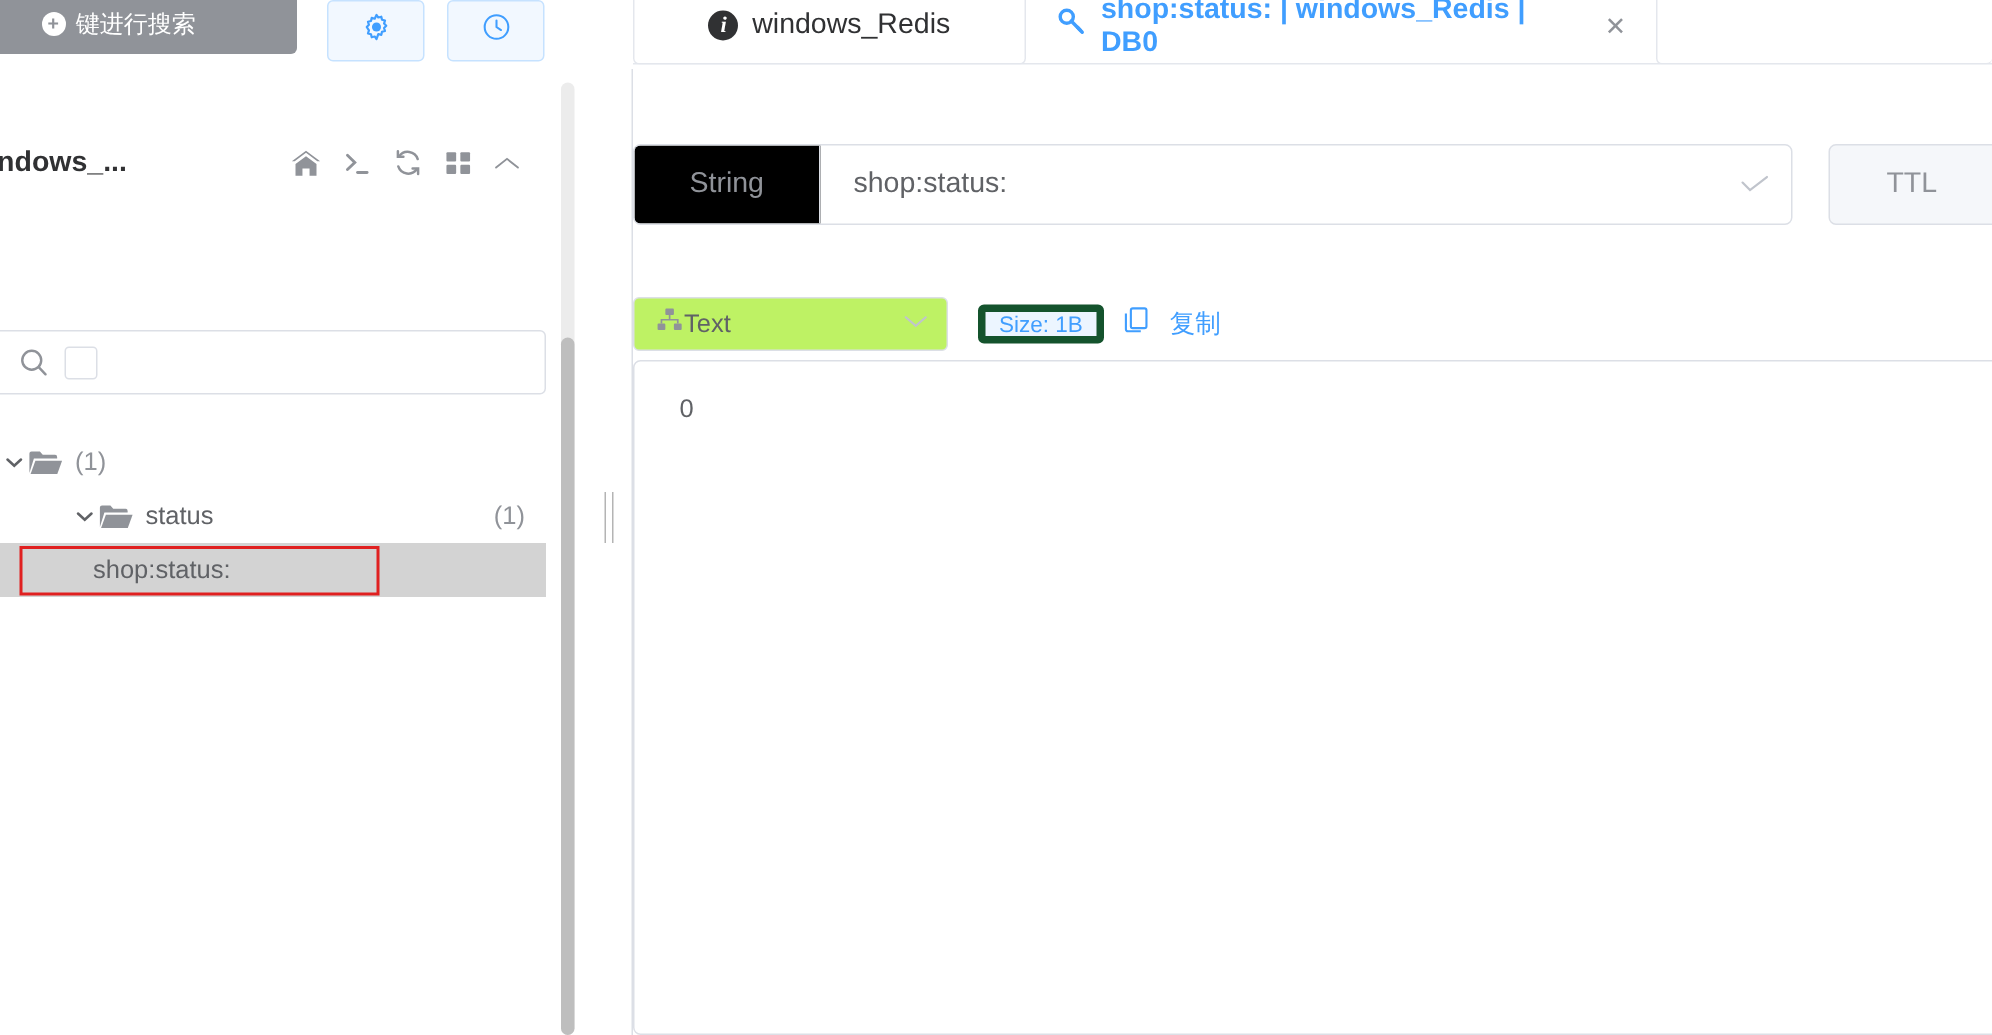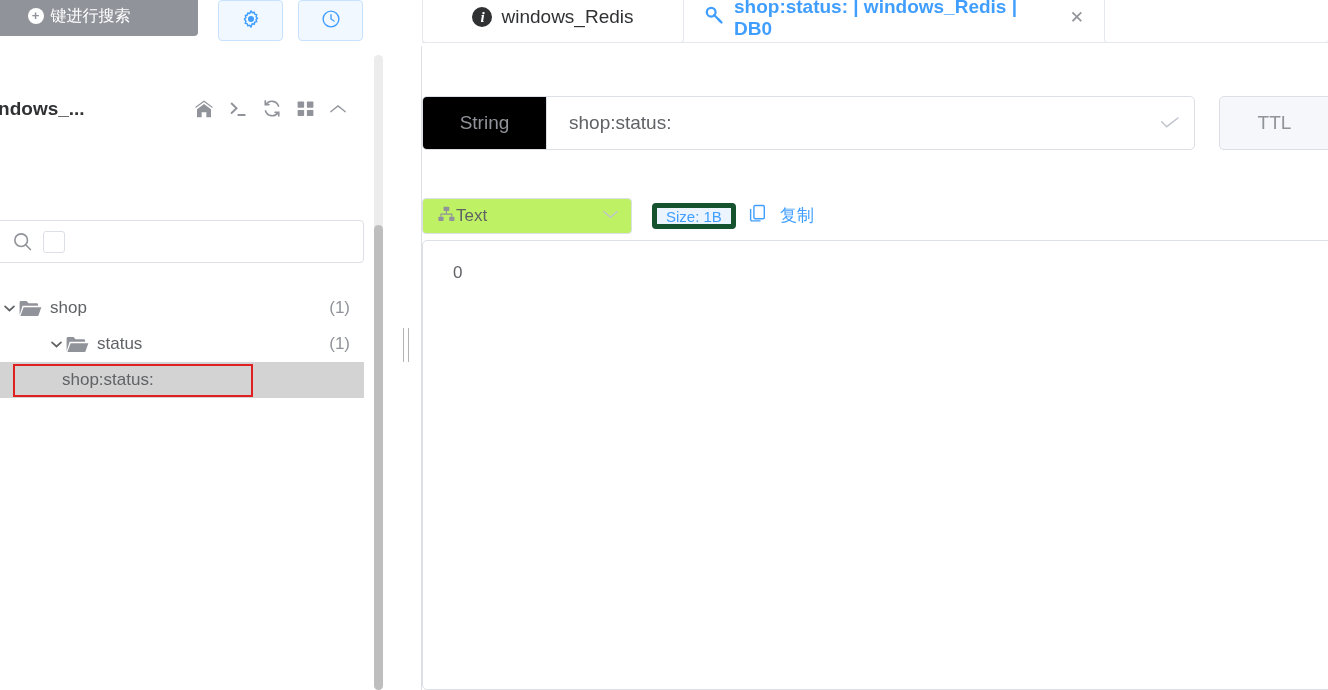--- a/index.html
+++ b/index.html
@@ -414,21 +414,20 @@
             <svg width="13" height="9" viewBox="0 0 14 10" fill="none" stroke="#606266" stroke-width="1.9" stroke-linecap="round">
               <path d="M2 2.6l5 4.6 5-4.6"></path>
             </svg>
           </span>
           <span class="folder">
             <svg width="24" height="19" viewBox="0 0 24 19" fill="#909399">
               <path d="M1.6 3.4A1.4 1.4 0 013 2h5.6l1.9 2.2h8.2a1.4 1.4 0 011.4 1.4v1.1H4.6L1.6 16.3z"></path>
               <path d="M5.6 8.2h17.8l-3.2 8.8H2.4z"></path>
             </svg>
           </span>
-          <span class="label">shop</span>
           <span class="count">(1)</span>
         </div>
         <div class="tree-row" style="padding-left: 11px; margin-left: 36px;">
           <span class="arrow">
             <svg width="13" height="9" viewBox="0 0 14 10" fill="none" stroke="#606266" stroke-width="1.9" stroke-linecap="round">
               <path d="M2 2.6l5 4.6 5-4.6"></path>
             </svg>
           </span>
           <span class="folder">
             <svg width="24" height="19" viewBox="0 0 24 19" fill="#909399">

